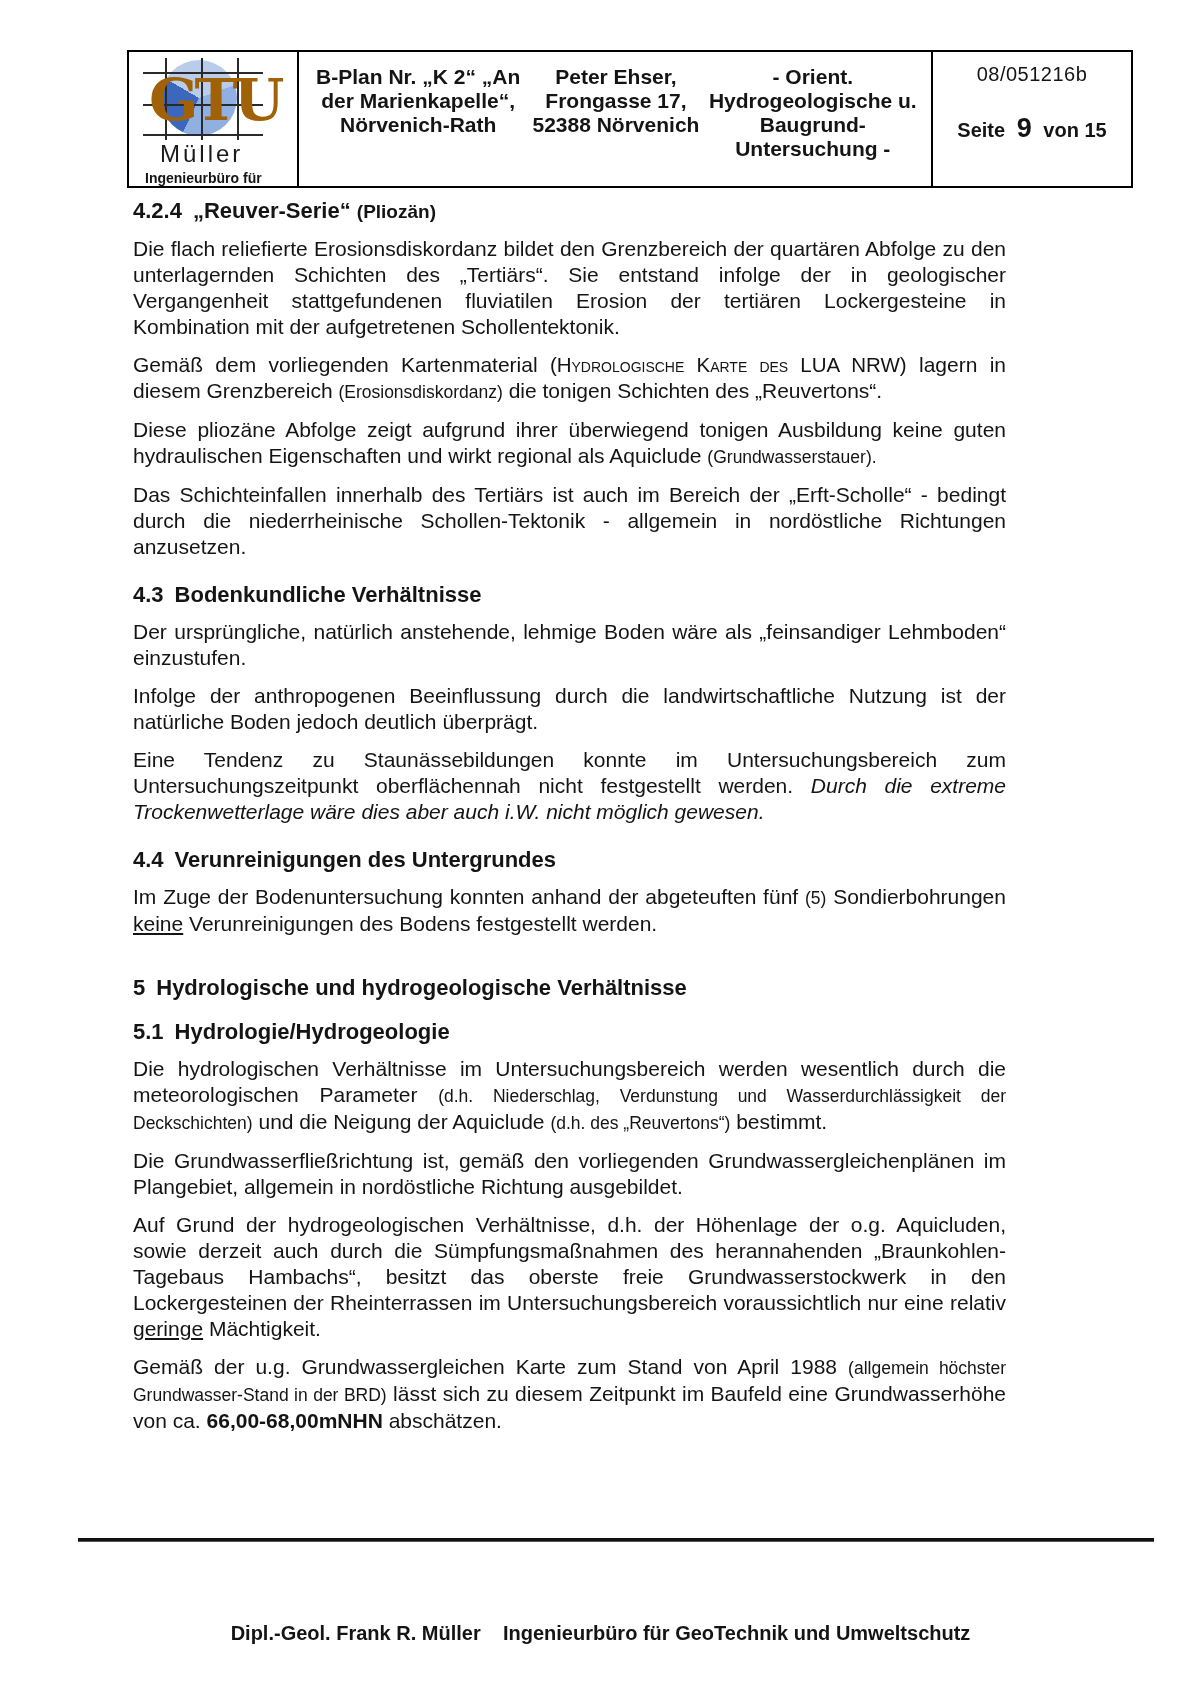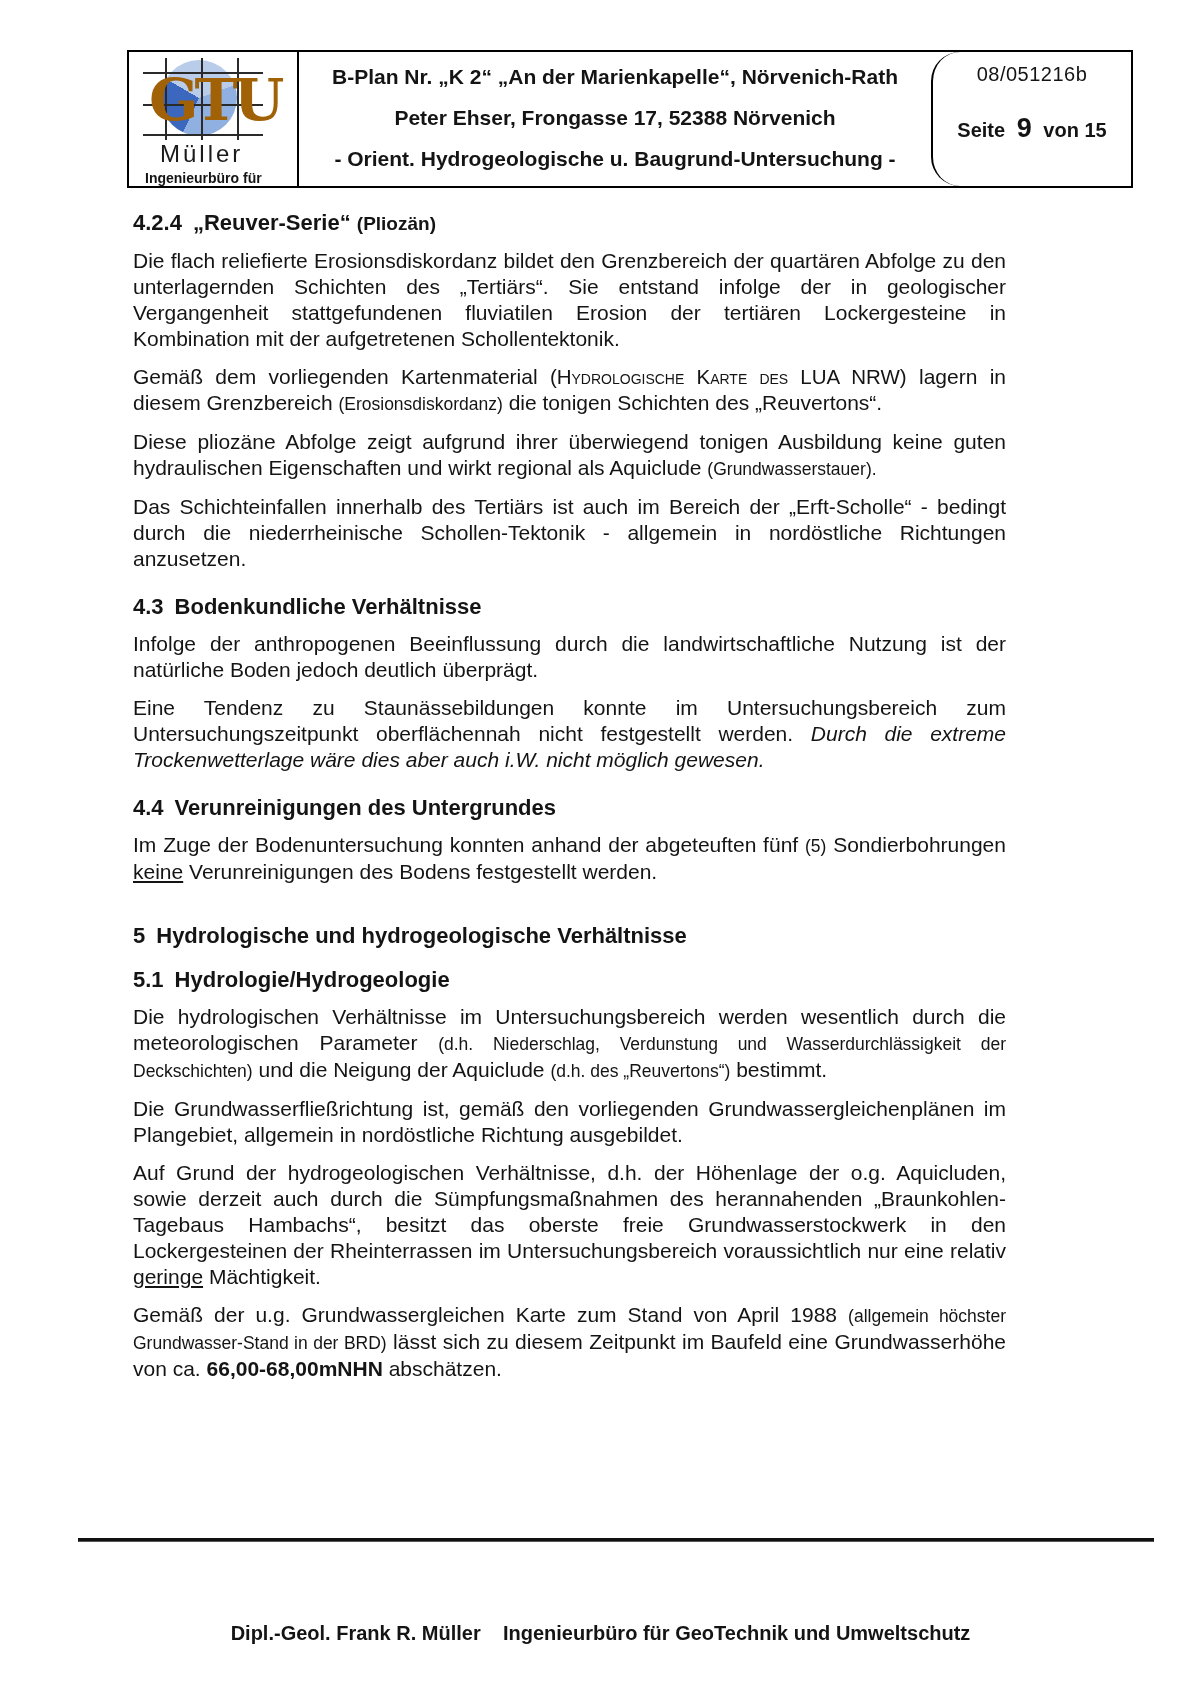--- a/index.html
+++ b/index.html
@@ -14,35 +14,35 @@
   .logo-art{position:relative;width:132px;height:84px;}
   .logo-grid-v{position:absolute;top:0;width:2px;height:82px;background:#2a2a2a;}
   .logo-grid-h{position:absolute;left:4px;width:120px;height:2px;background:#2a2a2a;}
   .logo-circle{position:absolute;left:22px;top:2px;width:76px;height:76px;border-radius:50%;
       background:conic-gradient(from 205deg at 50% 50%,
         #3c67be 0deg 95deg,#b9cdea 95deg 225deg,#8fb0e0 225deg 360deg);}
   .logo-acronym{position:absolute;left:10px;top:2px;font-family:"DejaVu Serif",serif;
       font-weight:bold;font-size:58px;line-height:80px;letter-spacing:-4px;color:#a16207;}
   .logo-name{font-size:24px;letter-spacing:3px;color:#1a1a1a;margin:-2px 0 2px 21px;}
   .logo-sub{font-size:14px;font-weight:bold;line-height:17px;margin-left:6px;}
-  .hdr-title{flex:1;display:flex;flex-direction:column;justify-content:space-between;
+  .hdr-title{flex:1;display:flex;justify-content:space-between;
              text-align:center;font-weight:bold;font-size:21px;padding:13px 8px 15px;box-sizing:border-box;}
   .hdr-meta{width:200px;border-left:2px solid #000;box-sizing:border-box;text-align:center;
-            padding-top:11px;border-radius:29px;}
+            padding-top:11px;}
   .doc-number{font-size:20px;letter-spacing:.5px;}
   .page-indicator{margin-top:27px;font-size:20px;font-weight:bold;}
   .pg-cur{font-size:27px;padding:0 6px;}
   .pg-tot{font-size:20px;}
 
   
   .doc-body{position:absolute;left:133px;top:198px;width:873px;
             font-size:21px;line-height:26px;text-align:justify;}
   .doc-body p{margin:0 0 12px 0;}
   h2{font-size:22px;line-height:26px;margin:22px 0 11px 0;text-align:left;}
-  h2.first{margin-top:12px;}
+  h2.first{margin-top:0;}
   h2.chapter{margin-top:38px;}
   h2.sub{margin-top:18px;}
   .h-num{margin-right:11px;}
   .h-suffix{font-size:19px;}
   .sc{font-variant:small-caps;font-size:20.5px;}
   .pn{font-size:17.5px;}
   .it{font-style:italic;}
   .ul{text-decoration:underline;}
   .b{font-weight:bold;}
 
@@ -102,20 +102,21 @@
     <p>Die flach reliefierte Erosionsdiskordanz bildet den Grenzbereich der quartären Abfolge zu den unterlagernden Schichten des „Tertiärs“. Sie entstand infolge der in geologischer Vergangenheit stattgefundenen fluviatilen Erosion der tertiären Lockergesteine in Kombination mit der aufgetretenen Schollentektonik.</p>
 
     <p><span>Gemäß dem vorliegenden Kartenmaterial </span><span class="sc">(Hydrologische Karte des LUA NRW)</span><span> lagern in diesem Grenzbereich </span><span class="pn">(Erosionsdiskordanz)</span><span> die tonigen Schichten des „Reuvertons“.</span></p>
 
     <p><span>Diese pliozäne Abfolge zeigt aufgrund ihrer überwiegend tonigen Ausbildung keine guten hydraulischen Eigenschaften und wirkt regional als Aquiclude </span><span class="pn">(Grundwasserstauer).</span></p>
 
     <p>Das Schichteinfallen innerhalb des Tertiärs ist auch im Bereich der „Erft-Scholle“ - bedingt durch die niederrheinische Schollen-Tektonik - allgemein in nordöstliche Richtungen anzusetzen.</p>
 
     <h2><span class="h-num">4.3</span><span>Bodenkundliche Verhältnisse</span></h2>
 
+    <p>Der ursprüngliche, natürlich anstehende, lehmige Boden wäre als „feinsandiger Lehmboden“ einzustufen.</p>
     <p>Infolge der anthropogenen Beeinflussung durch die landwirtschaftliche Nutzung ist der natürliche Boden jedoch deutlich überprägt.</p>
 
     <p><span>Eine Tendenz zu Staunässebildungen konnte im Untersuchungsbereich zum Untersuchungszeitpunkt oberflächennah nicht festgestellt werden. </span><span class="it">Durch die extreme Trockenwetterlage wäre dies aber auch i.W. nicht möglich gewesen.</span></p>
 
     <h2><span class="h-num">4.4</span><span>Verunreinigungen des Untergrundes</span></h2>
 
     <p><span>Im Zuge der Bodenuntersuchung konnten anhand der abgeteuften fünf </span><span class="pn">(5)</span><span> Sondierbohrungen </span><span class="ul">keine</span><span> Verunreinigungen des Bodens festgestellt werden.</span></p>
 
     <h2 class="chapter"><span class="h-num">5</span><span>Hydrologische und hydrogeologische Verhältnisse</span></h2>
 

